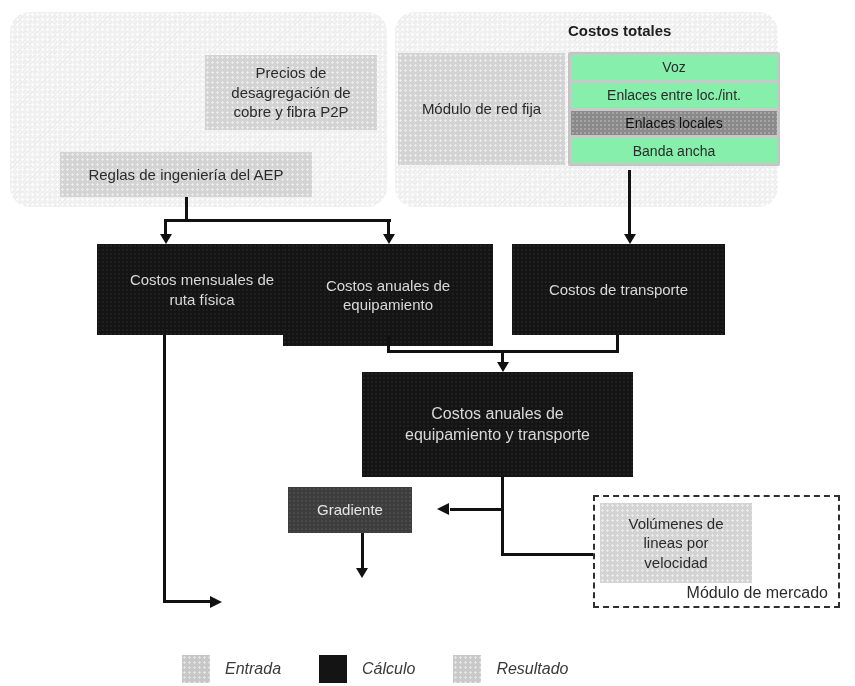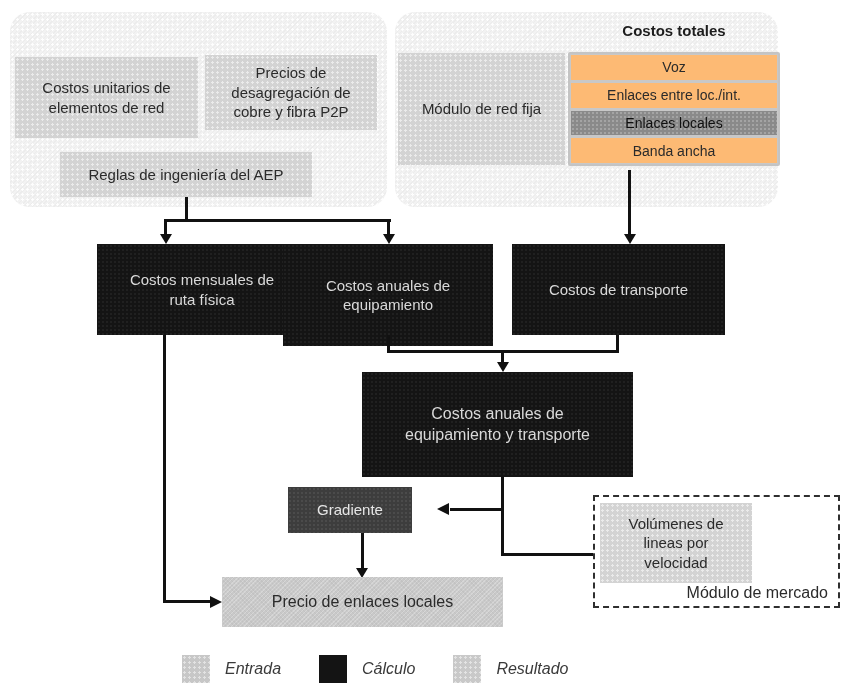--- a/index.html
+++ b/index.html
@@ -38,29 +38,29 @@
     background-size:4px 4px;
     color:#e6e6e6;font-size:15px;
   }
   .result-box{
     background-color:#c9c9c9;
     background-image:repeating-linear-gradient(45deg, rgba(0,0,0,.035) 0 1px, transparent 1px 3px),
                      repeating-linear-gradient(-45deg, rgba(255,255,255,.25) 0 1px, transparent 1px 3px);
     color:#2b2b2b;font-size:16px;
   }
   
-  .totals-header{position:absolute;left:568px;top:22px;width:212px;text-align:center;
+  .totals-header{position:absolute;left:568px;top:22px;width:212px;
     font-weight:bold;font-size:15px;color:#1d1d1d;}
   .totals-col{
     position:absolute;left:568px;top:52px;width:212px;height:114px;box-sizing:border-box;
     background:#c8c8c8;border:2px solid #c4c4c4;border-radius:2px;
     display:flex;flex-direction:column;justify-content:space-between;padding:1px;gap:3px;
   }
   .totals-row{
-    flex:1;background:#fdba74;display:flex;align-items:center;justify-content:center;
+    flex:1;background:#86efac;display:flex;align-items:center;justify-content:center;
     font-size:14px;color:#2b2b2b;
   }
   .totals-row.hl{
     background-color:#8a8a8a;
     background-image:radial-gradient(rgba(255,255,255,.22) 1px, transparent 1.1px);
     background-size:4px 4px;
     color:#101010;
   }
   
   .dashed-group{
@@ -83,21 +83,20 @@
   .legend .sw-result{background-color:#c9c9c9;
     background-image:radial-gradient(rgba(255,255,255,.5) 1px, transparent 1.2px);background-size:5px 5px;}
   .legend .lbl{font-size:16px;color:#3a3a3a;margin-right:38px;}
 </style>
 </head>
 <body>
 
 <div class="canvas">
 
   <div class="group" style="left:10px;top:12px;width:377px;height:195px;"></div>
-  <div class="box gray-box" style="left:15px;top:57px;width:183px;height:81px;padding:0 8px;">Costos unitarios de elementos de red</div>
   <div class="box gray-box" style="left:205px;top:55px;width:172px;height:75px;padding:0 8px;text-align:center;">Precios de desagregación de cobre y fibra P2P</div>
   <div class="box gray-box" style="left:60px;top:152px;width:252px;height:45px;padding:0 8px;">Reglas de ingeniería del AEP</div>
 
   <div class="group" style="left:395px;top:12px;width:383px;height:195px;"></div>
   <div class="totals-header">Costos totales</div>
   <div class="box gray-box" style="left:398px;top:53px;width:167px;height:112px;padding:8px 10px;">Módulo de red fija</div>
   <div class="totals-col">
     <div class="totals-row">Voz</div>
     <div class="totals-row">Enlaces entre loc./int.</div>
     <div class="totals-row hl">Enlaces locales</div>
@@ -132,21 +131,20 @@
   <div class="line" style="left:501px;top:553px;width:93px;height:3px;"></div>
 
   <div class="box dark-box" style="left:288px;top:487px;width:124px;height:46px;">Gradiente</div>
   <div class="line" style="left:361px;top:533px;width:3px;height:36px;"></div>
   <div class="ah ah-down" style="left:356px;top:568px;"></div>
 
   <div class="line" style="left:163px;top:335px;width:3px;height:267px;"></div>
   <div class="line" style="left:163px;top:600px;width:47px;height:3px;"></div>
   <div class="ah ah-right" style="left:210px;top:596px;"></div>
 
-  <div class="box result-box" style="left:222px;top:577px;width:281px;height:50px;">Precio de enlaces locales</div>
 
   <div class="dashed-group">
     <div class="market-label">Módulo de mercado</div>
   </div>
   <div class="box gray-box" style="left:600px;top:503px;width:152px;height:80px;padding:0 12px;">Volúmenes de lineas por velocidad</div>
 
   <div class="legend">
     <div class="swatch sw-input"></div>
     <div class="lbl">Entrada</div>
     <div class="swatch sw-calc"></div>

